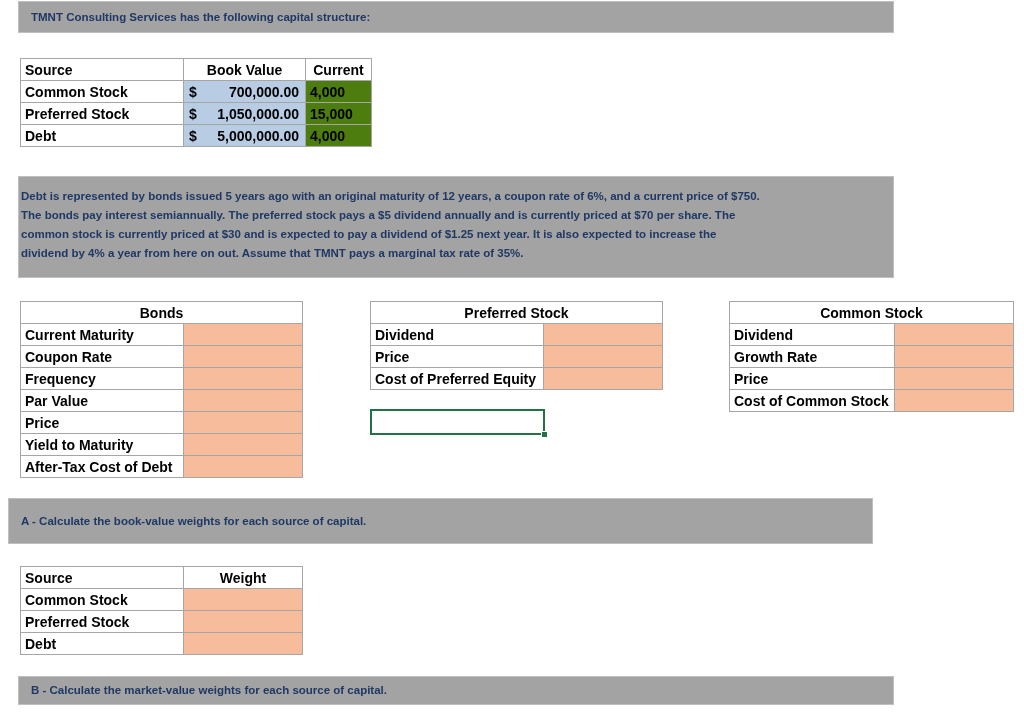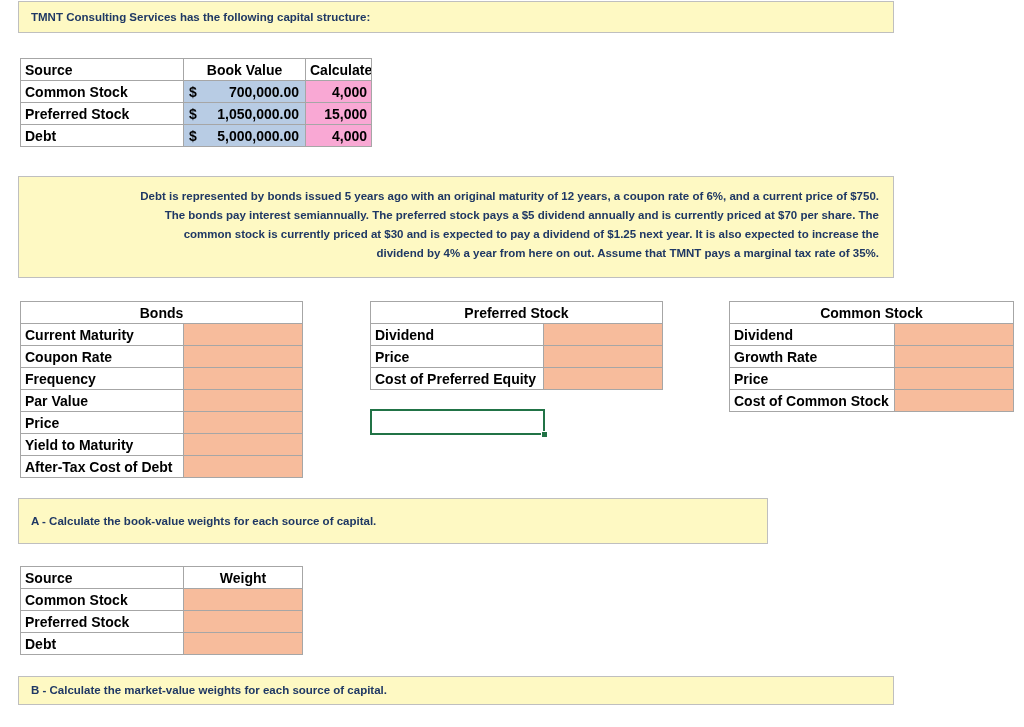--- a/index.html
+++ b/index.html
@@ -11,31 +11,30 @@
     width: 1024px;
     height: 727px;
     position: relative;
     font-family: "Liberation Sans", sans-serif;
     overflow: hidden;
   }
 
   
   .banner {
     position: absolute;
-    background: #fef9c3;
+    background: #a3a3a3;
     border: 1px solid #bfbfbf;
     box-sizing: border-box;
     color: #1f3864;
     font-weight: bold;
     font-size: 11.5px;
     line-height: 19px;
     display: flex;
     align-items: center;
     padding: 0 12px;
-    text-align: right;
   }
   .banner.multiline {
     display: block;
     padding: 10px 14px 8px 2px;
   }
   .banner.multiline .pline {
     display: block;
     white-space: nowrap;
   }
 
@@ -55,21 +54,21 @@
     padding: 0 4px;
     height: 22px;
     white-space: nowrap;
     overflow: hidden;
   }
   .xl-table th {
     text-align: center;
     background: #ffffff;
   }
   td.lbl { text-align: left; background: #ffffff; }
-  td.num { text-align: right; background: #f9a8d4; }
+  td.num { background: #4d7c0f; }
   td.money {
     text-align: right;
     background: #b8cce4;
     position: relative;
     padding-right: 6px;
   }
   td.money .dollar {
     position: absolute;
     left: 5px;
   }
@@ -101,21 +100,21 @@
 <table class="xl-table" style="left:20px; top:58px; width:351px;">
   <colgroup>
     <col style="width:163px">
       <col style="width:122px">
       <col style="width:66px">
   </colgroup>
   <thead>
     <tr>
       <th style="text-align:left;">Source</th>
       <th>Book Value</th>
-      <th>Calculate</th>
+      <th>Current</th>
     </tr>
   </thead>
   <tbody>
     <tr>
       <td class="lbl">Common Stock</td>
       <td class="money">
         <span class="dollar">$</span>
         <span>700,000.00</span>
       </td>
       <td class="num">4,000</td>
@@ -240,21 +239,21 @@
       <td class="lbl">Price</td>
       <td class="input"></td>
     </tr>
     <tr>
       <td class="lbl">Cost of Common Stock</td>
       <td class="input"></td>
     </tr>
   </tbody>
 </table>
 
-<div class="banner" style="left:18px; top:498px; width:750px; height:46px;">
+<div class="banner" style="left:8px; top:498px; width:865px; height:46px;">
   <span>A - Calculate the book-value weights for each source of capital.</span>
 </div>
 
 <table class="xl-table" style="left:20px; top:566px; width:282px;">
   <colgroup>
       <col style="width:163px">
       <col style="width:119px">
     </colgroup>
   <thead>
     <tr>

